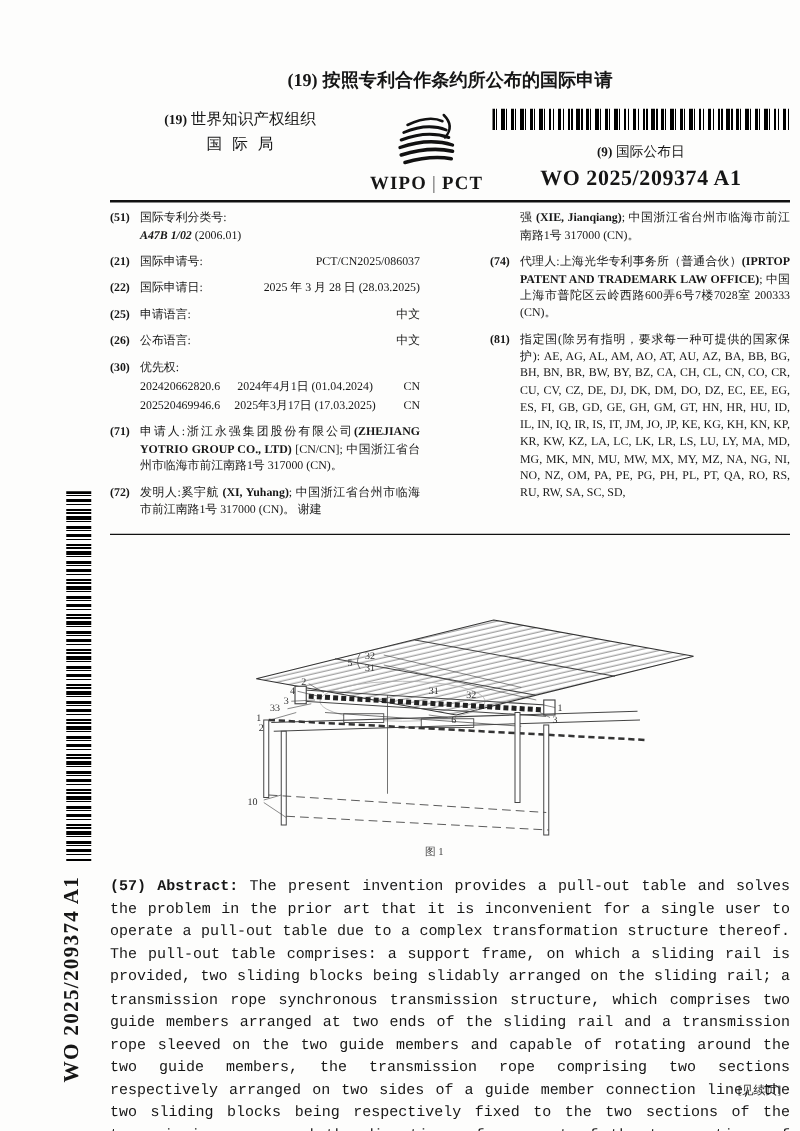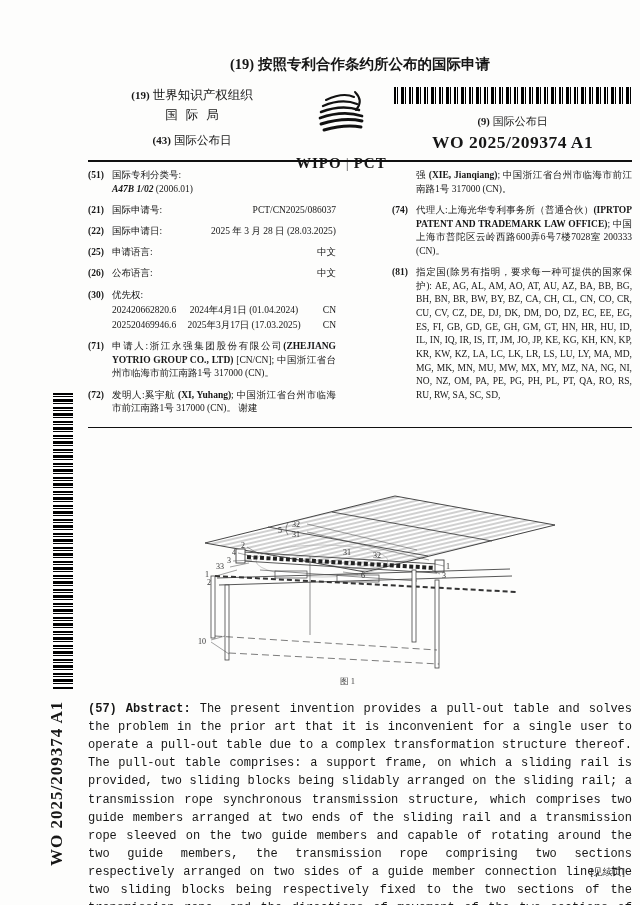--- a/index.html
+++ b/index.html
@@ -27,21 +27,21 @@
   .h12 .num { margin-right:4px; }
   .header-row { display:flex; align-items:flex-start; }
   .hleft { width:208px; flex:none; text-align:center; }
   .hleft .l1 { font-size:12.5px; }
   .hleft .l1 .num { font-weight:bold; font-size:11px; margin-right:3px; }
   .hleft .l2 { font-size:12.5px; letter-spacing:8px; margin:3px 0 9px; text-indent:8px; }
   .hleft .l3 { font-size:11.5px; }
   .hleft .l3 .num { font-weight:bold; font-size:11px; margin-right:3px; }
   .hleft .l4 { font-weight:bold; font-size:11.5px; margin-top:3px; }
   .hcenter { flex:1; display:flex; flex-direction:column; align-items:center; padding-top:2px; }
-  .logotext { font-size:15px; font-weight:bold; letter-spacing:1px; margin-top:18px; }
+  .logotext { font-size:15px; font-weight:bold; letter-spacing:1px; margin-top:2px; }
   .logotext .sep { font-weight:normal; color:#555; padding:0 4px; }
   .hright { width:252px; flex:none; text-align:center; }
   .barcode-top {
     height:17px; width:238px; margin:0 auto 10px;
     background:repeating-linear-gradient(90deg,
       #000 0 2px,#fff 2px 3px,#000 3px 4px,#fff 4px 7px,
       #000 7px 10px,#fff 10px 11px,#000 11px 12px,#fff 12px 15px);
   }
   .pub-label { font-size:11px; }
   .pub-label .num { font-weight:bold; font-size:10.5px; margin-right:3px; }
@@ -86,21 +86,20 @@
 
   <div class="side-barcode"></div>
   <div class="side-pubnum">WO 2025/209374 A1</div>
 
   <div class="header">
     <div class="h12"><span class="num">(19)</span><span>按照专利合作条约所公布的国际申请</span></div>
     <div class="header-row">
       <div class="hleft">
         <div class="l1"><span class="num">(19)</span><span>世界知识产权组织</span></div>
         <div class="l2">国际局</div>
-        <div class="l3"><span class="num">(43)</span><span>国际公布日</span></div>
       </div>
       <div class="hcenter">
         <svg width="66" height="48" viewBox="0 0 66 48">
           <g stroke="#111" fill="none" stroke-linecap="round">
             <path d="M47,3 q9,9 1,18" stroke-width="2"></path>
             <path d="M18,11 q17,-8 28,-3" stroke-width="2"></path>
             <path d="M15,17 q19,-8 34,-2" stroke-width="2.3"></path>
             <path d="M13,23 q21,-8 38,-2" stroke-width="2.5"></path>
             <path d="M12,29 q23,-8 42,-2" stroke-width="2.7"></path>
             <path d="M13,35 q23,-7 41,-3" stroke-width="2.9"></path>

